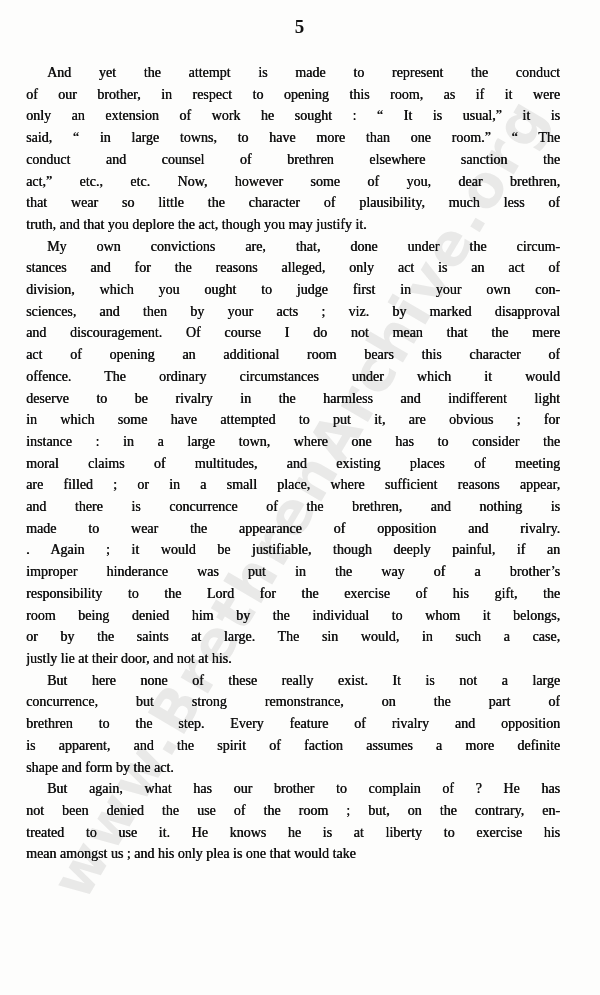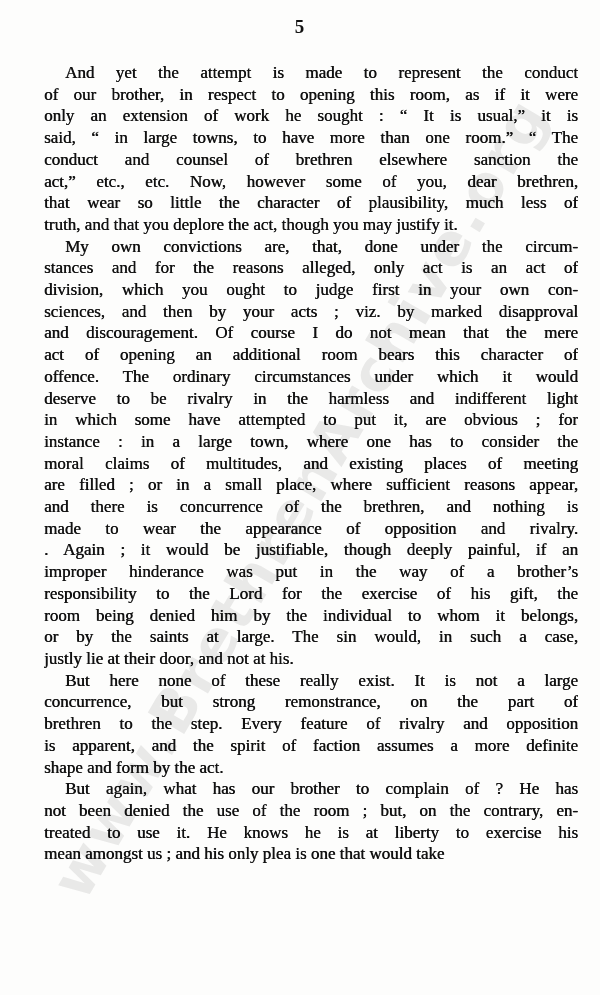--- a/index.html
+++ b/index.html
@@ -37,23 +37,23 @@
     width: 100%;
     text-align: center;
     font-size: 19px;
     font-weight: 700;
     letter-spacing: 1px;
     z-index: 2;
   }
   .text-block {
     position: absolute;
     top: 62px;
-    left: 44px;
+    left: 26px;
     width: 534px;
-    font-size: 17px;
+    font-size: 14px;
     line-height: 21.7px;
     z-index: 2;
     text-shadow: 0.4px 0 0 currentColor; 
   }
   .paragraph {
     margin: 0;
   }
   .line {
     text-align: justify;
     text-align-last: justify;

